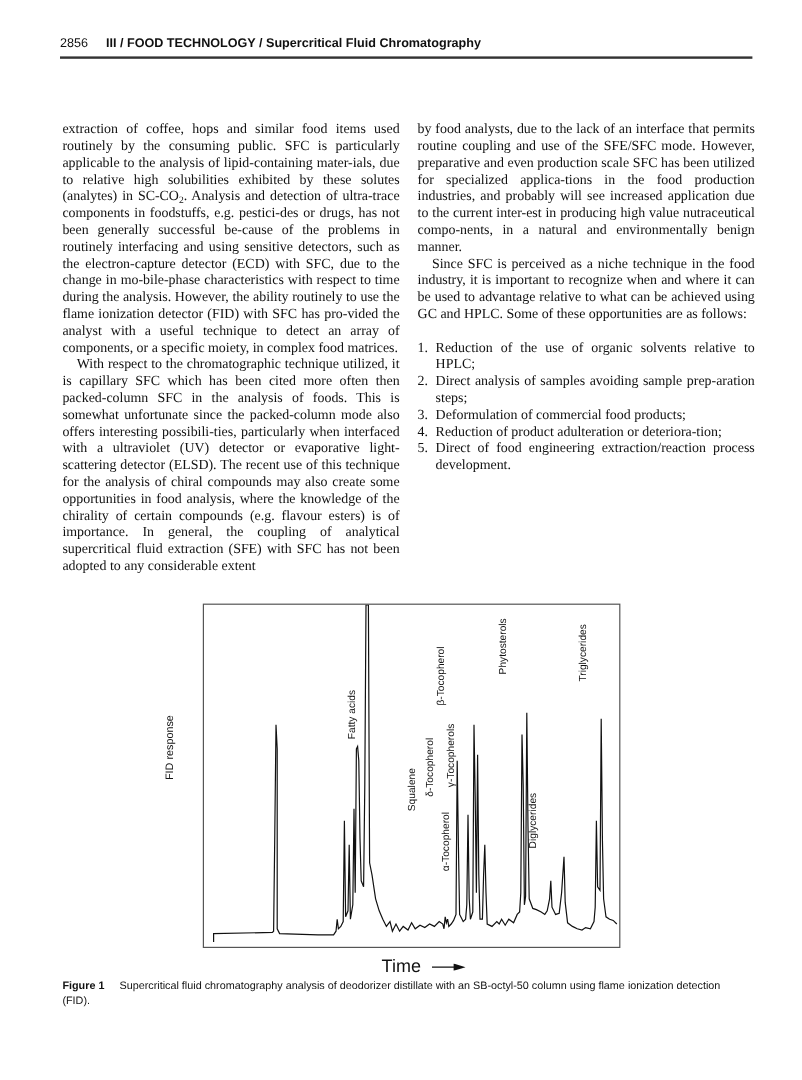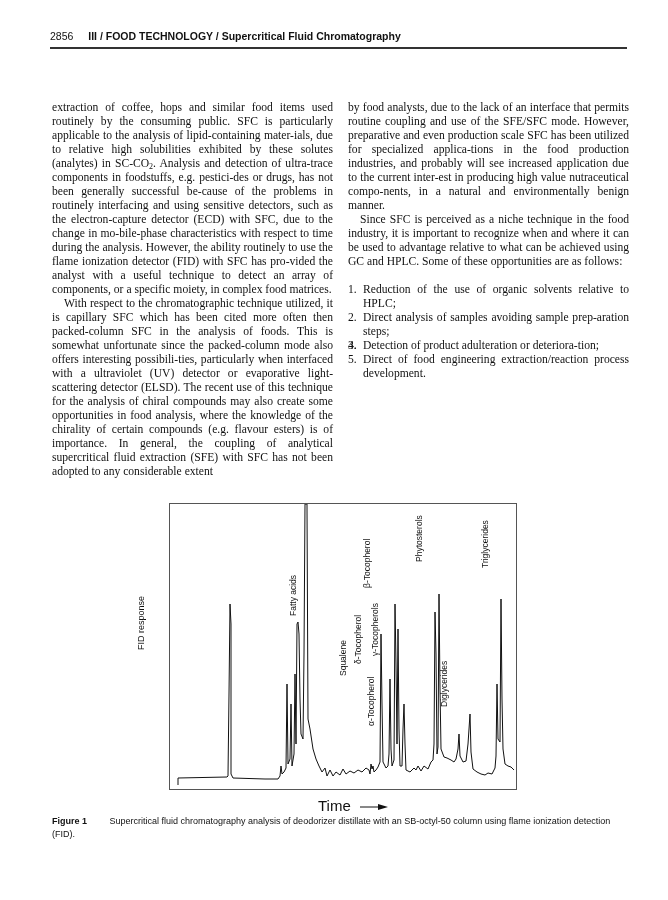--- a/index.html
+++ b/index.html
@@ -21,21 +21,21 @@
   sub { font-size: 8px; vertical-align: -2px; line-height: 0; }
   .figure { position: absolute; left: 169px; top: 503px; width: 348px; height: 287px;
     border: 1px solid #555; box-sizing: border-box; }
   .figure svg { position: absolute; left: 0; top: 0; }
   .ylabel { position: absolute; left: 136px; top: 650px; transform: rotate(-90deg); transform-origin: left top;
     font-family: "Liberation Sans", sans-serif; font-size: 9px; white-space: nowrap; }
   .xlabel { position: absolute; left: 318px; top: 797px; font-family: "Liberation Sans", sans-serif; font-size: 15px; }
   .xarrow { display: inline-block; vertical-align: middle; margin-left: 5px; }
   .caption { position: absolute; left: 52px; top: 815px; width: 560px;
     font-family: "Liberation Sans", sans-serif; font-size: 9px; line-height: 12.5px; }
-  .caption .fig-label { font-weight: bold; margin-right: 20px; }
+  .caption .fig-label { font-weight: bold; margin-right: 10px; }
 </style>
 </head>
 <body>
 
 <div class="header">
   <span class="pageno">2856</span>
   <span>III / FOOD TECHNOLOGY / Supercritical Fluid Chromatography</span>
 </div>
 <div class="rule"></div>
 
@@ -43,22 +43,22 @@
   <p><span>extraction of coffee, hops and similar food items used routinely by the consuming public. SFC is particularly applicable to the analysis of lipid-containing mater-ials, due to relative high solubilities exhibited by these solutes (analytes) in SC-CO</span><sub>2</sub><span>. Analysis and detection of ultra-trace components in foodstuffs, e.g. pestici-des or drugs, has not been generally successful be-cause of the problems in routinely interfacing and using sensitive detectors, such as the electron-capture detector (ECD) with SFC, due to the change in mo-bile-phase characteristics with respect to time during the analysis. However, the ability routinely to use the flame ionization detector (FID) with SFC has pro-vided the analyst with a useful technique to detect an array of components, or a specific moiety, in complex food matrices.</span></p>
   <p class="ind">With respect to the chromatographic technique utilized, it is capillary SFC which has been cited more often then packed-column SFC in the analysis of foods. This is somewhat unfortunate since the packed-column mode also offers interesting possibili-ties, particularly when interfaced with a ultraviolet (UV) detector or evaporative light-scattering detector (ELSD). The recent use of this technique for the analysis of chiral compounds may also create some opportunities in food analysis, where the knowledge of the chirality of certain compounds (e.g. flavour esters) is of importance. In general, the coupling of analytical supercritical fluid extraction (SFE) with SFC has not been adopted to any considerable extent</p>
 </div>
 
 <div class="col col-right">
   <p>by food analysts, due to the lack of an interface that permits routine coupling and use of the SFE/SFC mode. However, preparative and even production scale SFC has been utilized for specialized applica-tions in the food production industries, and probably will see increased application due to the current inter-est in producing high value nutraceutical compo-nents, in a natural and environmentally benign manner.</p>
   <p class="ind">Since SFC is perceived as a niche technique in the food industry, it is important to recognize when and where it can be used to advantage relative to what can be achieved using GC and HPLC. Some of these opportunities are as follows:</p>
   <ol class="list">
     <li><span class="num">1.</span><span>Reduction of the use of organic solvents relative to HPLC;</span></li>
     <li><span class="num">2.</span><span>Direct analysis of samples avoiding sample prep-aration steps;</span></li>
-    <li><span class="num">3.</span></li>
-    <li><span class="num">4.</span><span>Detection of product adulteration or deteriora-tion;</span></li>
+    <li><span class="num">3.</span><span>Deformulation of commercial food products;</span></li>
+    <li><span class="num">4.</span><span>Reduction of product adulteration or deteriora-tion;</span></li>
     <li><span class="num">5.</span><span>Direct of food engineering extraction/reaction process development.</span></li>
   </ol>
 </div>
 
 <div class="ylabel">FID response</div>
 
 <div class="figure">
   <svg width="346" height="285" viewBox="0 0 346 285">
     <g fill="none" stroke="#111" stroke-width="1">
       <path d="

